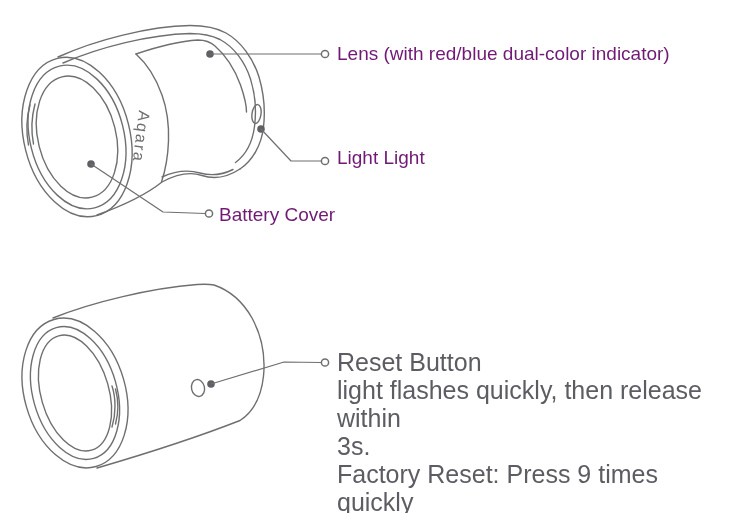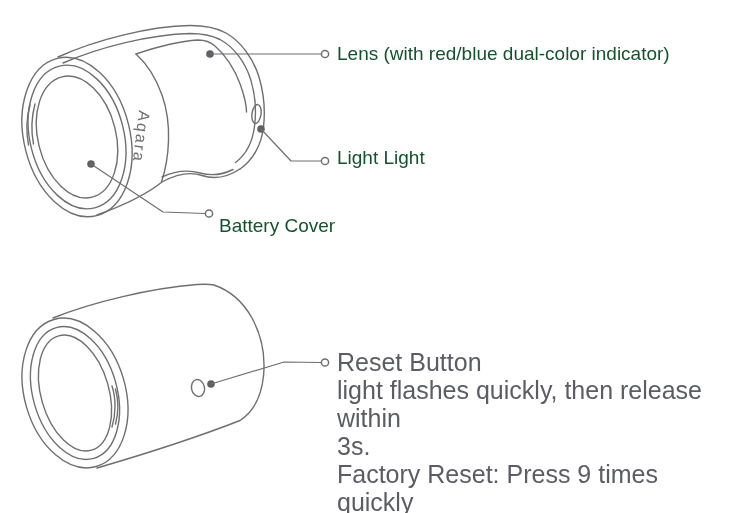--- a/index.html
+++ b/index.html
@@ -15,21 +15,21 @@
     overflow: hidden;
     font-family: "Liberation Sans", sans-serif;
   }
   .stage svg.art {
     position: absolute;
     left: 0;
     top: 0;
   }
   .label {
     position: absolute;
-    color: #14532d;
+    color: #701a75;
     font-size: 19px;
     line-height: 28px;
     white-space: nowrap;
   }
   .label-block {
     position: absolute;
     color: #5b5d63;
     font-size: 25px;
     line-height: 28px;
     width: 395px;
@@ -116,21 +116,21 @@
       <circle cx="211" cy="384" r="3.8" fill="#5f6063" stroke="none"></circle>
       <polyline points="211,384 284,362 321,362.5"></polyline>
       <circle cx="325" cy="362.5" r="3.6" fill="#ffffff" stroke-width="1.5"></circle>
     </g>
   </svg>
 
   <div class="label" style="left:337px; top:40px;">Lens (with red/blue dual-color indicator)</div>
 
   <div class="label" style="left:337px; top:144px;">Light Light</div>
 
-  <div class="label" style="left:219px; top:212px;">Battery Cover</div>
+  <div class="label" style="left:219px; top:201px;">Battery Cover</div>
 
   <div class="label-block" style="left:337px; top:348px;">
     <div>Reset Button</div>
     <div>
         <div>light flashes quickly, then release within</div>
         <div>3s.</div>
         <div>Factory Reset: Press 9 times quickly</div>
       </div>
   </div>
 

